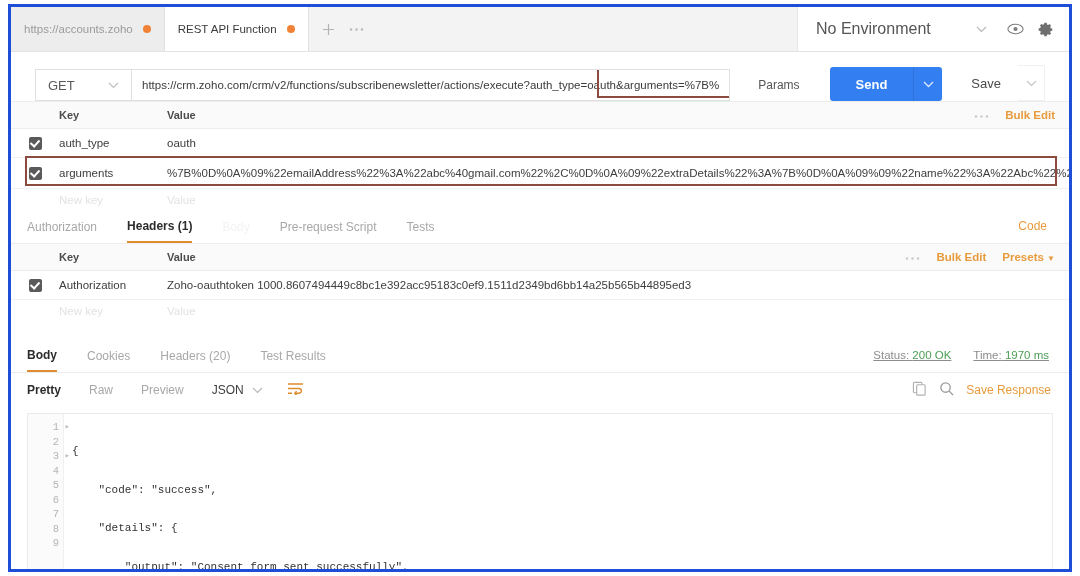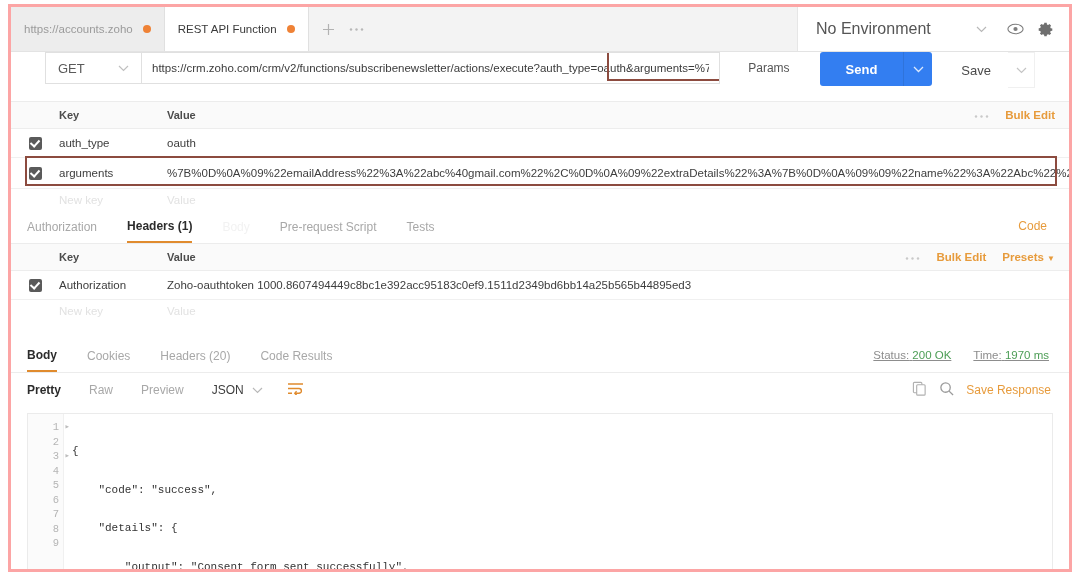--- a/index.html
+++ b/index.html
@@ -16,21 +16,21 @@
     overflow: hidden;
   }
 
   
   #app-frame {
     position: absolute;
     left: 8px;
     top: 4px;
     width: 1064px;
     height: 568px;
-    border: 3px solid #fca5a5;
+    border: 3px solid #1d4ed8;
     box-sizing: border-box;
     background: #ffffff;
     overflow: hidden;
   }
   #app-inner {
     position: absolute;
     left: 0; top: 0; right: 0; bottom: 0;
     background: #ffffff;
   }
 
@@ -116,22 +116,22 @@
     display: flex; align-items: center; justify-content: center;
     color: #7a7a7a;
   }
 
   
   .urlrow {
     position: relative;
     height: 50px;
     background: #ffffff;
     display: flex;
-    align-items: flex-start;
-    padding: 0 34px;
+    align-items: flex-end;
+    padding: 0 24px;
     box-sizing: border-box;
     border-bottom: 1px solid #ececec;
   }
   .method-box {
     width: 96px;
     height: 32px;
     border: 1px solid #e0e0e0;
     border-right: none;
     box-sizing: border-box;
     display: flex;
@@ -612,21 +612,21 @@
       <div class="stab active">
           <span>Body</span>
         </div>
       <div class="stab">
           <span>Cookies</span>
         </div>
       <div class="stab">
           <span>Headers (20)</span>
         </div>
       <div class="stab">
-          <span>Code Results</span>
+          <span>Test Results</span>
         </div>
       <div class="resp-meta">
         <span>
           <span>Status:</span>
           <span class="meta-val">200 OK</span>
         </span>
         <span>
           <span>Time:</span>
           <span class="meta-val time">1970 ms</span>
         </span>

